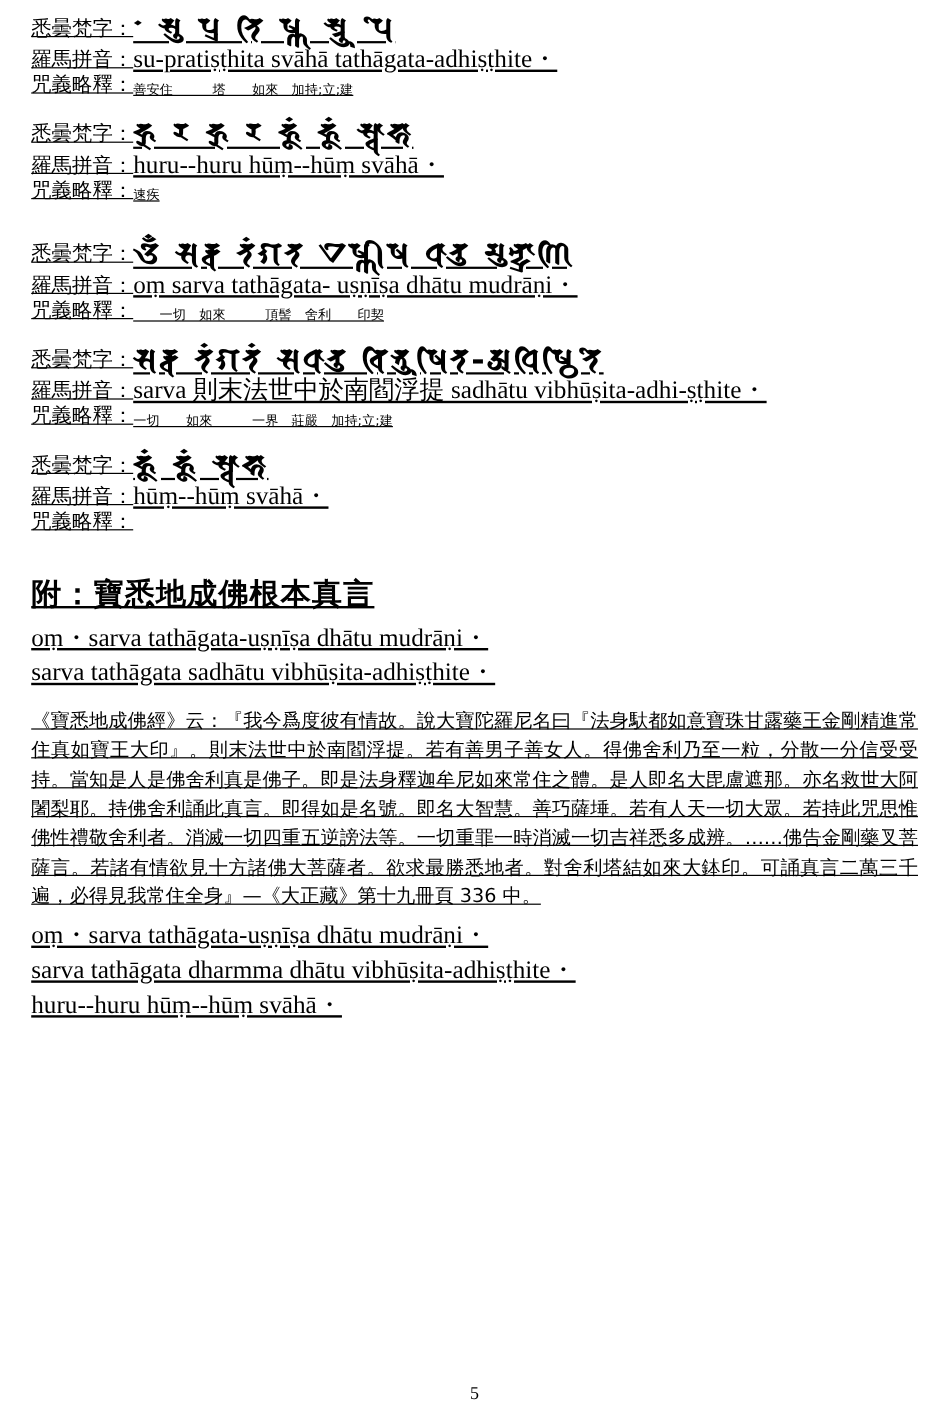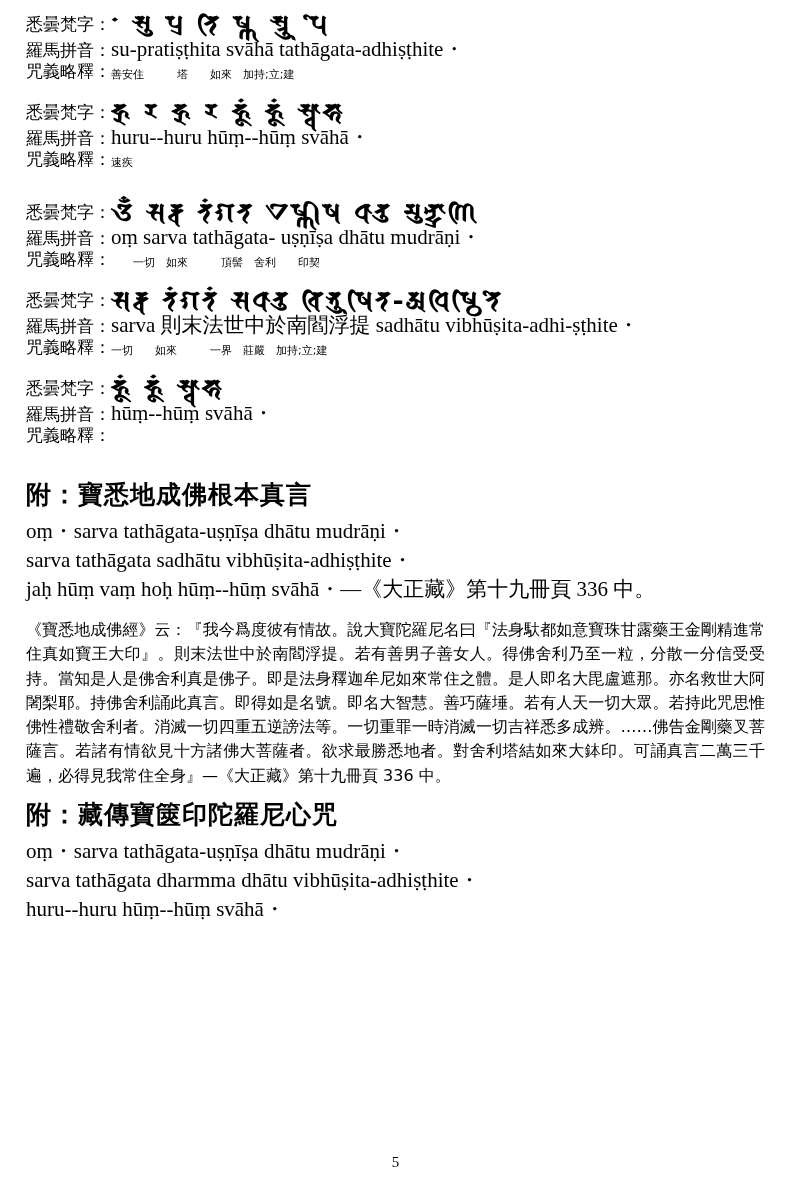--- a/index.html
+++ b/index.html
@@ -14,20 +14,21 @@
     font-family: "Liberation Serif", serif;
     color: #000000;
     overflow: hidden;
   }
   .page {
     position: relative;
     width: 791px;
     height: 1185px;
     box-sizing: border-box;
     padding: 10px 26px 0 26px;
+    text-decoration: underline;
   }
 
   
   .block {
     margin-bottom: 6px;
   }
   .row {
     display: flex;
     align-items: flex-end;
     line-height: 1.0;
@@ -194,23 +195,21 @@
       <span class="label">咒義略釋：</span>
       <span class="gloss"></span>
     </div>
   </div>
 
   <div class="gap-lg"></div>
 
   <div class="appendix-heading">附：寶悉地成佛根本真言</div>
   <div class="mantra-line">oṃ・sarva tathāgata-uṣṇīṣa dhātu mudrāṇi・</div>
   <div class="mantra-line">sarva tathāgata sadhātu vibhūṣita-adhiṣṭhite・</div>
-  <div class="mantra-line">jaḥ hūṃ vaṃ hoḥ hūṃ--hūṃ svāhā・—《大正藏》第十九冊頁 336 中。</div>
 
   <div class="sutra-para">《寶悉地成佛經》云：『我今爲度彼有情故。說大寶陀羅尼名曰『法身馱都如意寶珠甘露藥王金剛精進常住真如寶王大印』。則末法世中於南閻浮提。若有善男子善女人。得佛舍利乃至一粒，分散一分信受受持。當知是人是佛舍利真是佛子。即是法身釋迦牟尼如來常住之體。是人即名大毘盧遮那。亦名救世大阿闍梨耶。持佛舍利誦此真言。即得如是名號。即名大智慧。善巧薩埵。若有人天一切大眾。若持此咒思惟佛性禮敬舍利者。消滅一切四重五逆謗法等。一切重罪一時消滅一切吉祥悉多成辨。……佛告金剛藥叉菩薩言。若諸有情欲見十方諸佛大菩薩者。欲求最勝悉地者。對舍利塔結如來大鉢印。可誦真言二萬三千遍，必得見我常住全身』—《大正藏》第十九冊頁 336 中。</div>
 
-  <div class="appendix-heading">附：藏傳寶篋印陀羅尼心咒</div>
   <div class="mantra-line">oṃ・sarva tathāgata-uṣṇīṣa dhātu mudrāṇi・</div>
   <div class="mantra-line">sarva tathāgata dharmma dhātu vibhūṣita-adhiṣṭhite・</div>
   <div class="mantra-line">huru--huru hūṃ--hūṃ svāhā・</div>
 
   <div class="page-number">5</div>
 </div>
 
 </body></html>

